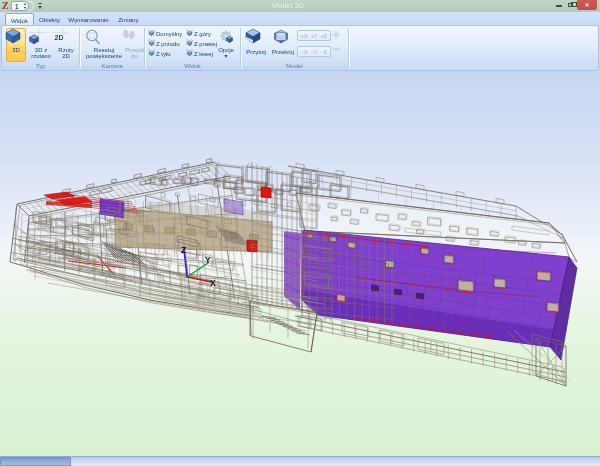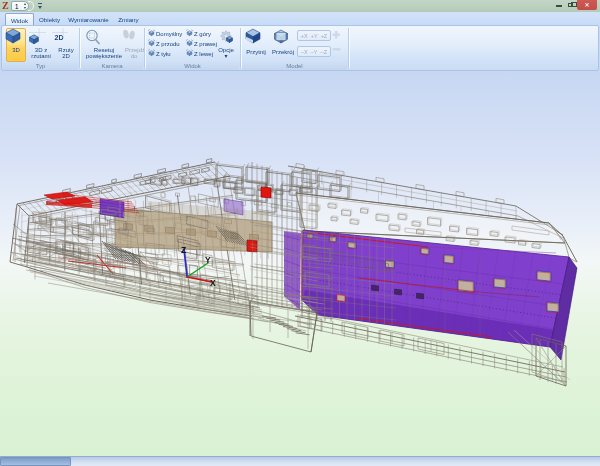--- a/index.html
+++ b/index.html
@@ -71,20 +71,21 @@
 
 #hscroll { position:absolute; left:0; top:456px; width:600px; height:10px;
   background:linear-gradient(#b6c9e7,#d4e0f2 55%,#e2eaf8); border-top:1px solid #93abce; }
 #hthumb { position:absolute; left:0px; top:0px; width:71px; height:9px;
   background:linear-gradient(#7c9dca,#94b0d6 60%,#a8c0de); border:1px solid #7493bf; border-radius:1px; }
 </style>
 </head>
 <body>
 <div id="app">
   <div id="titlebar">
+    <div id="title">Model 3D</div>
     <div id="zlogo">Z</div>
     <div id="qat">
         <span class="num">1</span>
         <span class="up"></span>
         <span class="dn"></span>
       </div>
     <div id="qatcap"></div>
     <div id="qatmore">
         <span class="bar"></span>
         <span class="tri"></span>

